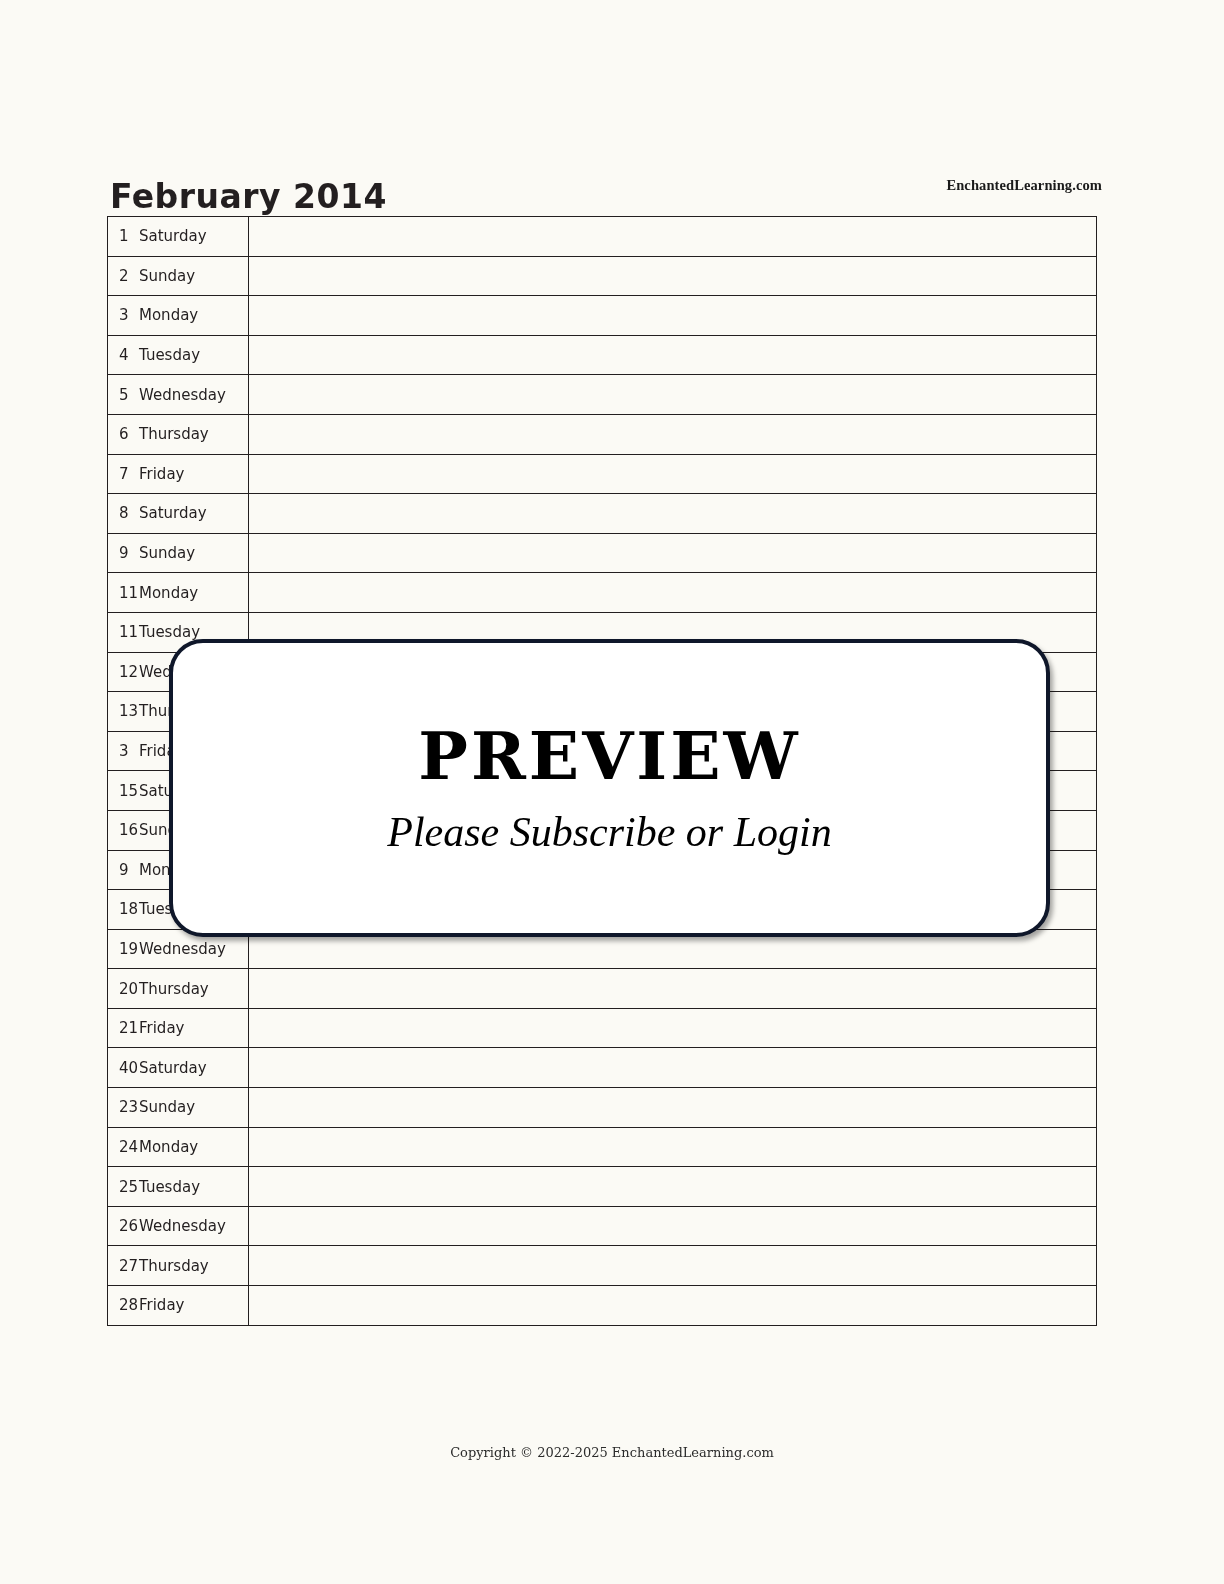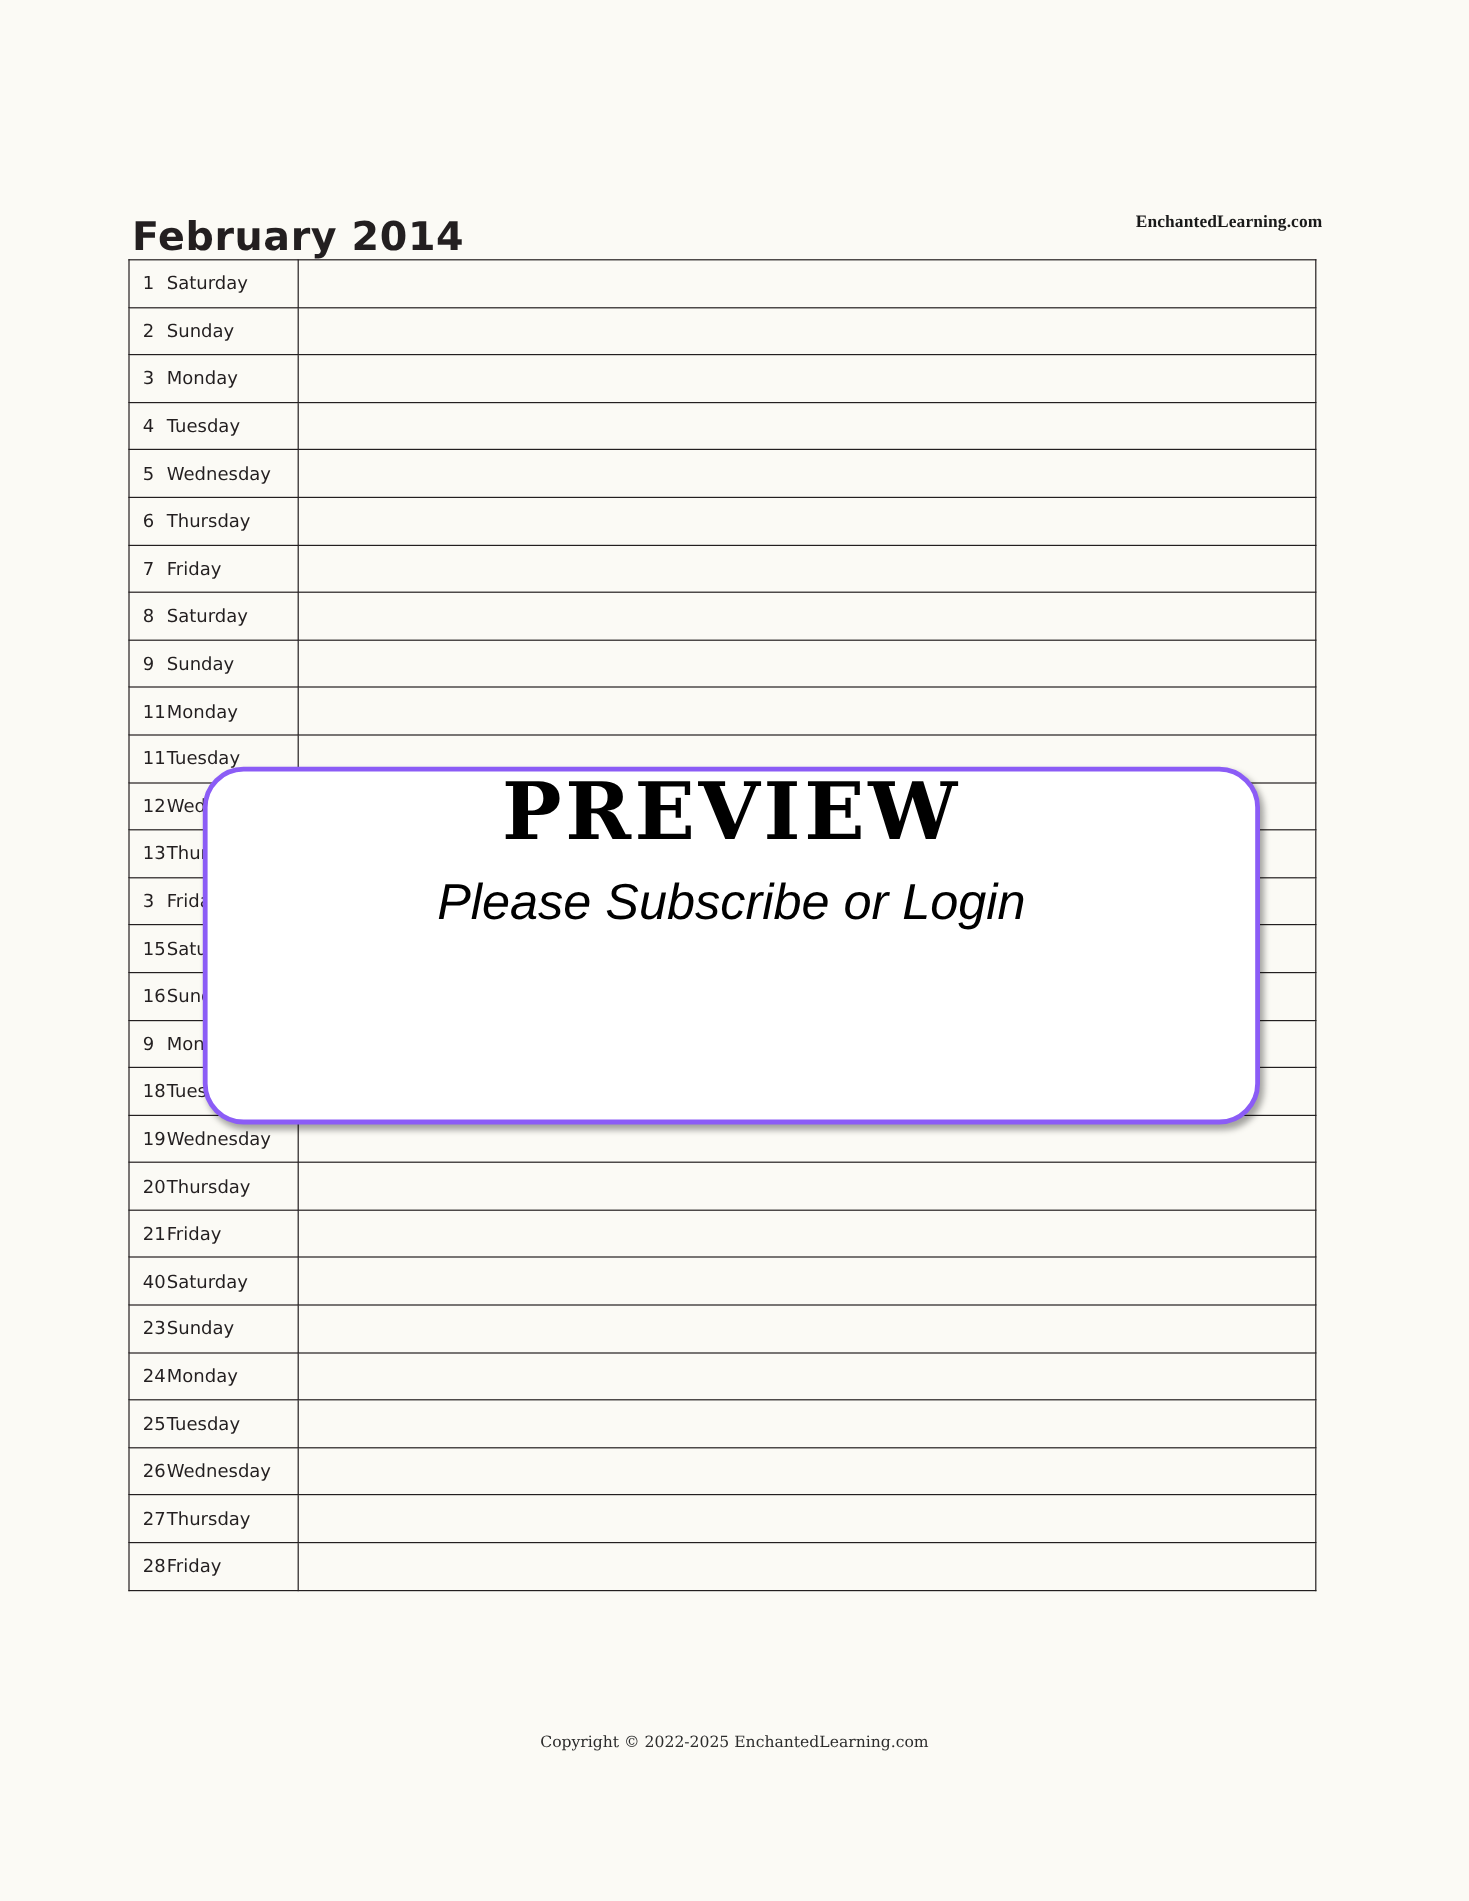--- a/index.html
+++ b/index.html
@@ -78,38 +78,39 @@
     font-size: 13px;
     color: #2b2b2b;
   }
   .preview-overlay {
     position: absolute;
     left: 169px;
     top: 639px;
     width: 873px;
     height: 290px;
     background: #ffffff;
-    border: 4px solid #8b5cf6;
+    border: 4px solid #0f172a;
     border-radius: 34px;
     box-shadow: 3px 4px 5px rgba(0,0,0,0.35);
     display: flex;
     flex-direction: column;
     align-items: center;
+    justify-content: center;
   }
   .preview-title {
     font-family: "DejaVu Serif", serif;
     font-size: 66px;
     font-weight: 700;
     letter-spacing: 3px;
     color: #000;
     line-height: 1;
     margin-bottom: 22px;
   }
   .preview-sub {
-    font-family: Liberation Sans, sans-serif;
+    font-family: Liberation Serif, serif;
     font-style: italic;
     font-size: 42px;
     color: #000;
     line-height: 1;
   }
 </style>
 </head>
 <body>
 
 <div class="page">

